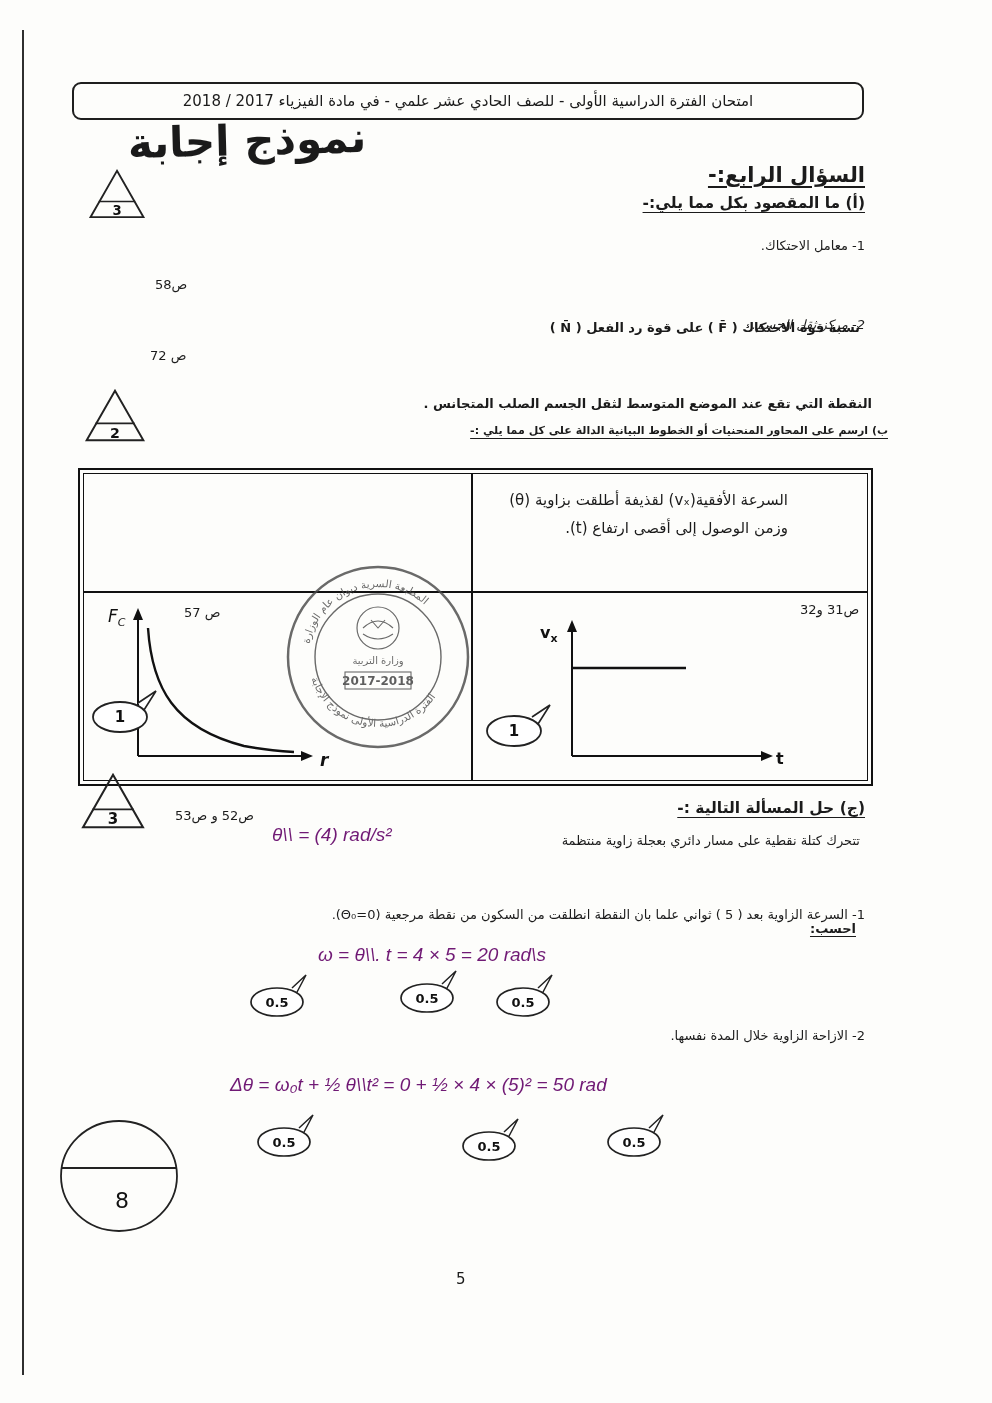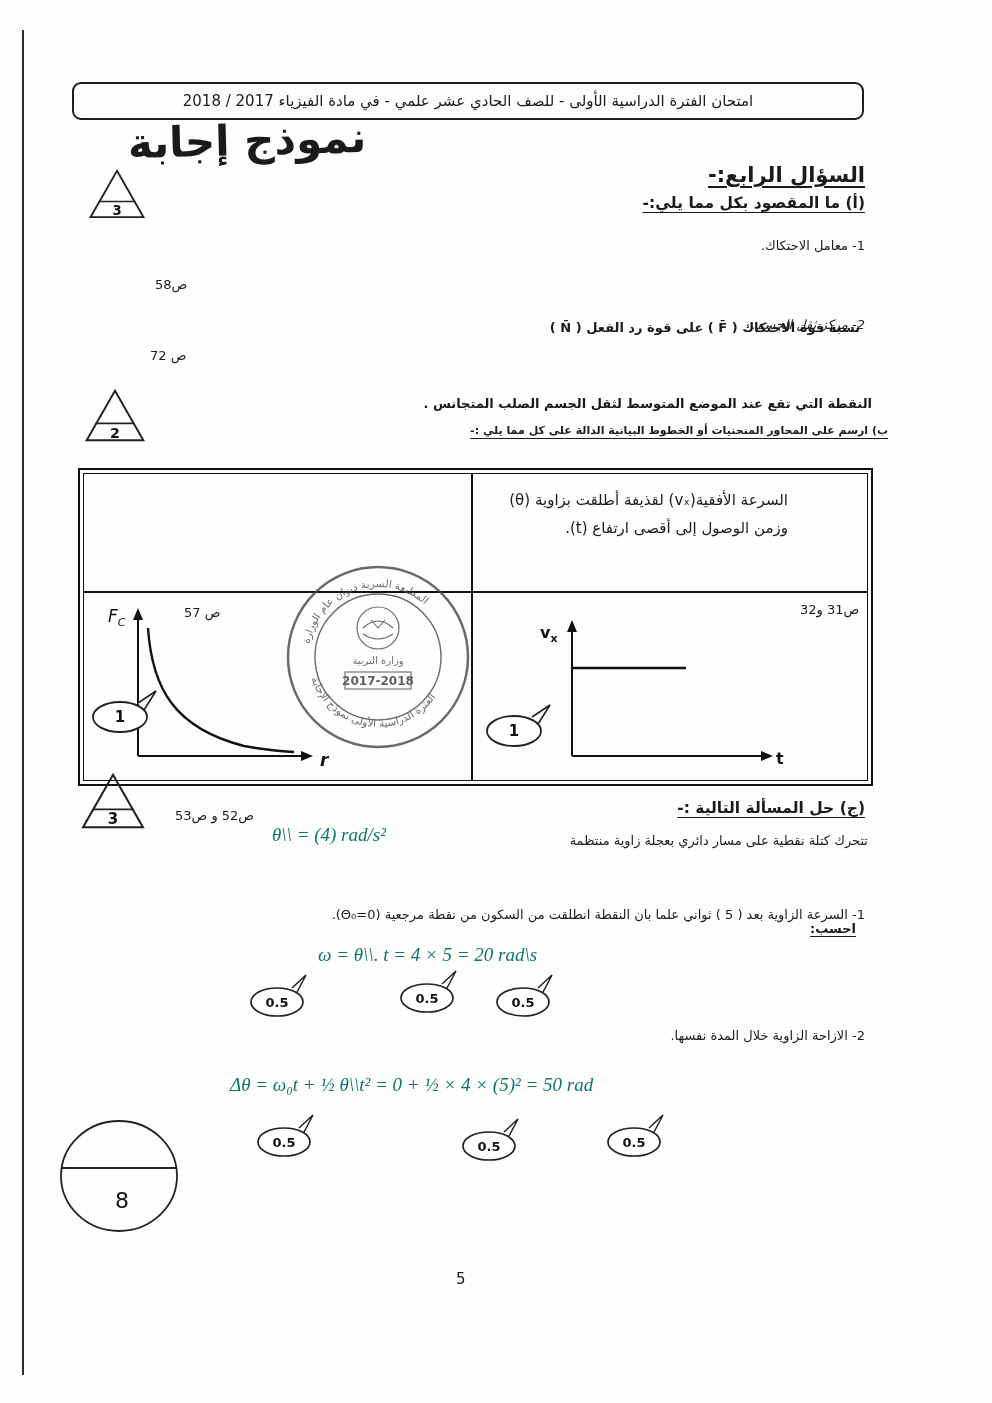--- a/index.html
+++ b/index.html
@@ -6,21 +6,21 @@
   html,body { background:#e9e9e9; }
   .page {
     position:relative; width:992px; height:1403px; margin:0 auto;
     background:#fdfdfb; font-family:"DejaVu Sans", sans-serif; color:#1b1b1b;
     overflow:hidden;
   }
   .abs { position:absolute; }
   .rtl { direction:rtl; unicode-bidi:embed; }
   .bold { font-weight:bold;margin-top:44px; }
   .ul { text-decoration:underline; text-underline-offset:3px; }
-  .math { font-family:Liberation Serif, serif; font-style:italic; color:#0f766e;text-align:right; }
+  .math { font-family:Liberation Sans, sans-serif; font-style:italic; color:#701a75;text-align:right; }
 
   .scan-edge { position:absolute; left:22px; top:30px; width:2px; height:1345px; background:#2f2f2f; }
 
   .header-box {
     position:absolute; left:72px; top:82px; width:792px; height:38px;
     border:2px solid #1e1e1e; border-radius:9px;
     display:flex; align-items:center; justify-content:center;
     font-size:15px; letter-spacing:.2px;
   }
 
@@ -142,21 +142,21 @@
   <svg class="abs" style="left:80px; top:772px;" width="66" height="58" viewBox="0 0 70 62">
     <path d="M35 3 L67 59 L3 59 Z" fill="none" stroke="#222" stroke-width="2.2"></path>
     <line x1="13" y1="40" x2="57" y2="40" stroke="#222" stroke-width="2"></line>
     <text x="35" y="56" text-anchor="middle" font-size="16" font-weight="bold" fill="#111">3</text>
   </svg>
 
   <div class="abs rtl small-ar" style="left:175px; top:795px;margin-top:13px;">ص52 و ص53</div>
   <div class="abs rtl h-line" style="right:127px; top:799px; font-size:15.5px;">(ج) حل المسألة التالية :-</div>
 
   <div class="abs math" style="left:272px; top:824px; font-size:19px;">θ\\ = (4) rad/s²</div>
-  <div class="abs rtl small-ar" style="right:124px; top:833px;">تتحرك كتلة نقطية على مسار دائري بعجلة زاوية منتظمة</div>
+  <div class="abs rtl small-ar" style="right:132px; top:833px;">تتحرك كتلة نقطية على مسار دائري بعجلة زاوية منتظمة</div>
 
   <div class="abs rtl bold ul small-ar" style="right:136px; top:877px;">احسب:</div>
 
   <div class="abs rtl small-ar" style="right:127px; top:907px; width:724px;">1- السرعة الزاوية بعد ( 5 ) ثواني علما بان النقطة انطلقت من السكون من نقطة مرجعية (Θ₀=0).</div>
   <div class="abs math" style="left:318px; top:944px; font-size:19px;">ω = θ\\. t  = 4 × 5 = 20 rad\s</div>
 
   <svg class="bubble-svg" style="left:248px; top:972px;" width="66" height="48" viewBox="0 0 66 48">
     <path d="M44 16 L58 3 L48 22" fill="#fff" stroke="#222" stroke-width="1.5"></path>
     <ellipse cx="29" cy="30" rx="26" ry="14" fill="#fff" stroke="#222" stroke-width="1.7"></ellipse>
     <text x="29" y="35" text-anchor="middle" font-size="13" font-weight="bold" fill="#111">0.5</text>

